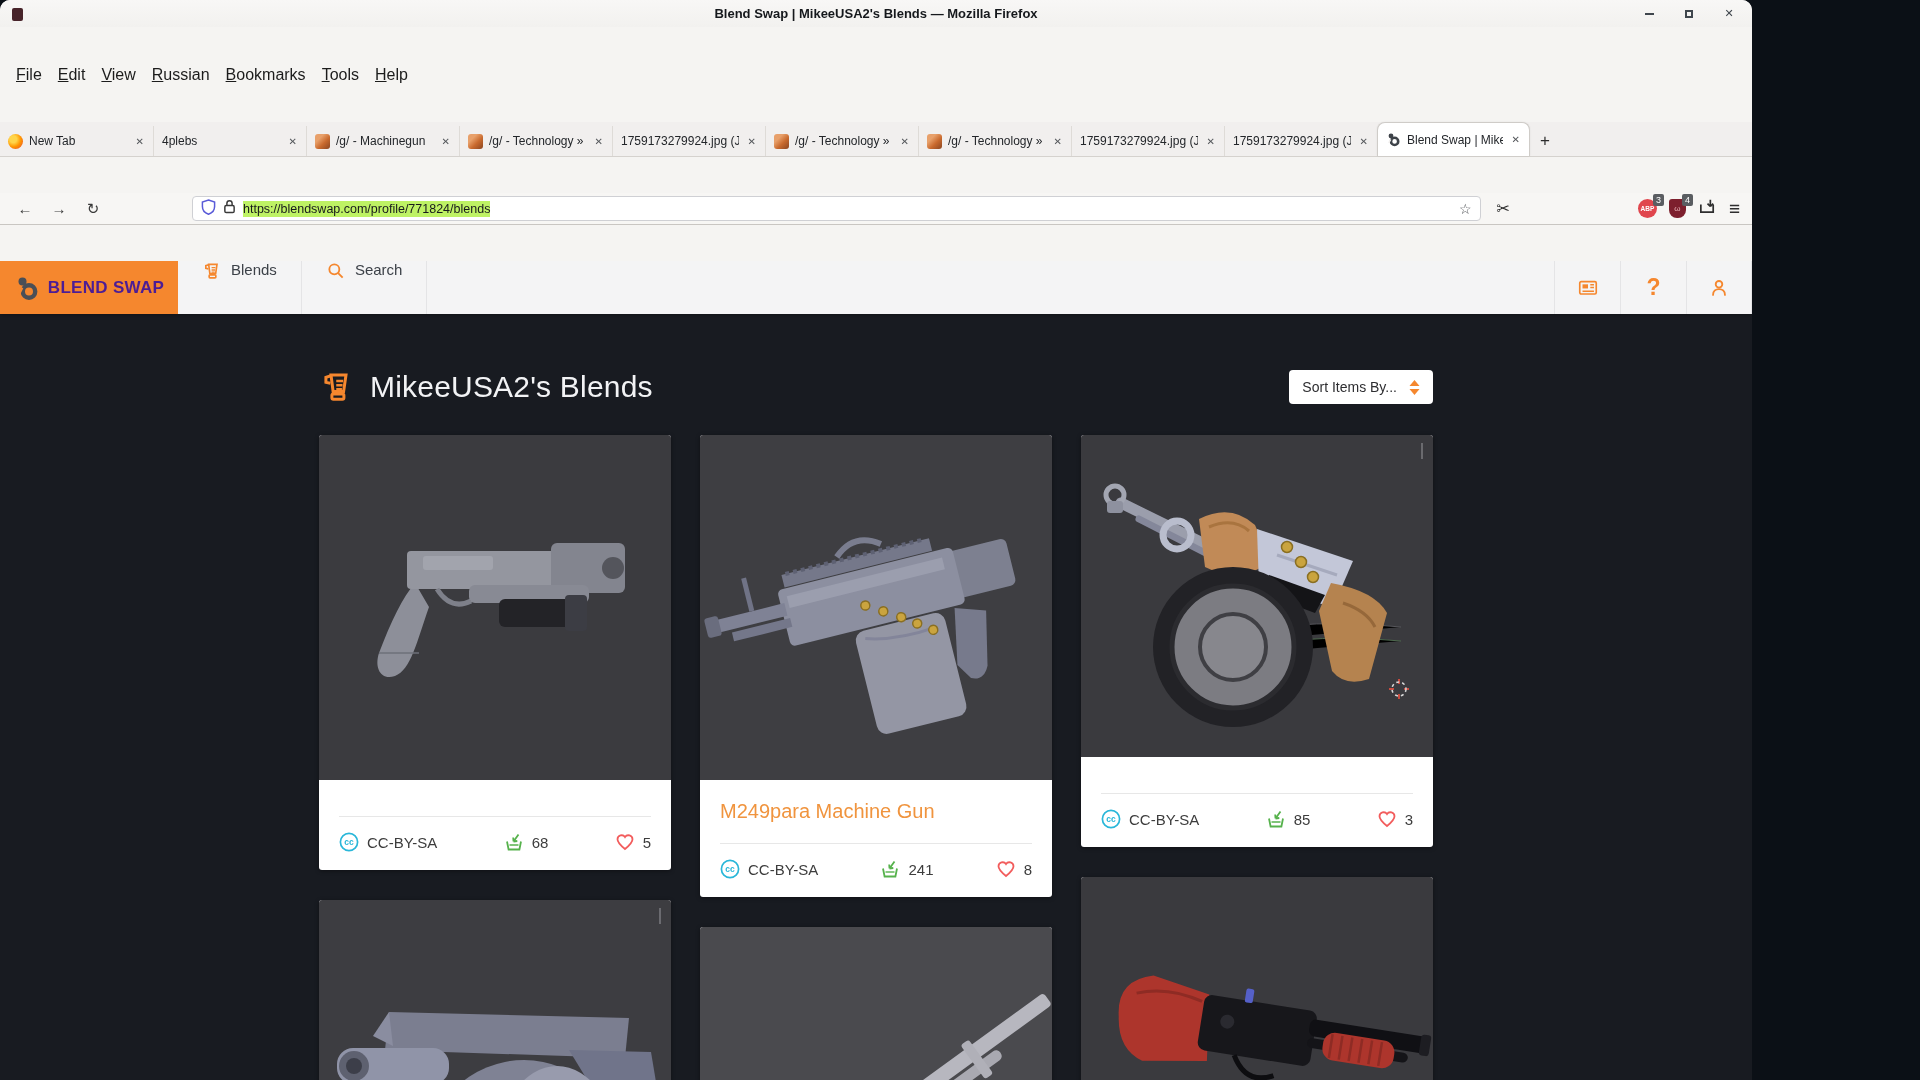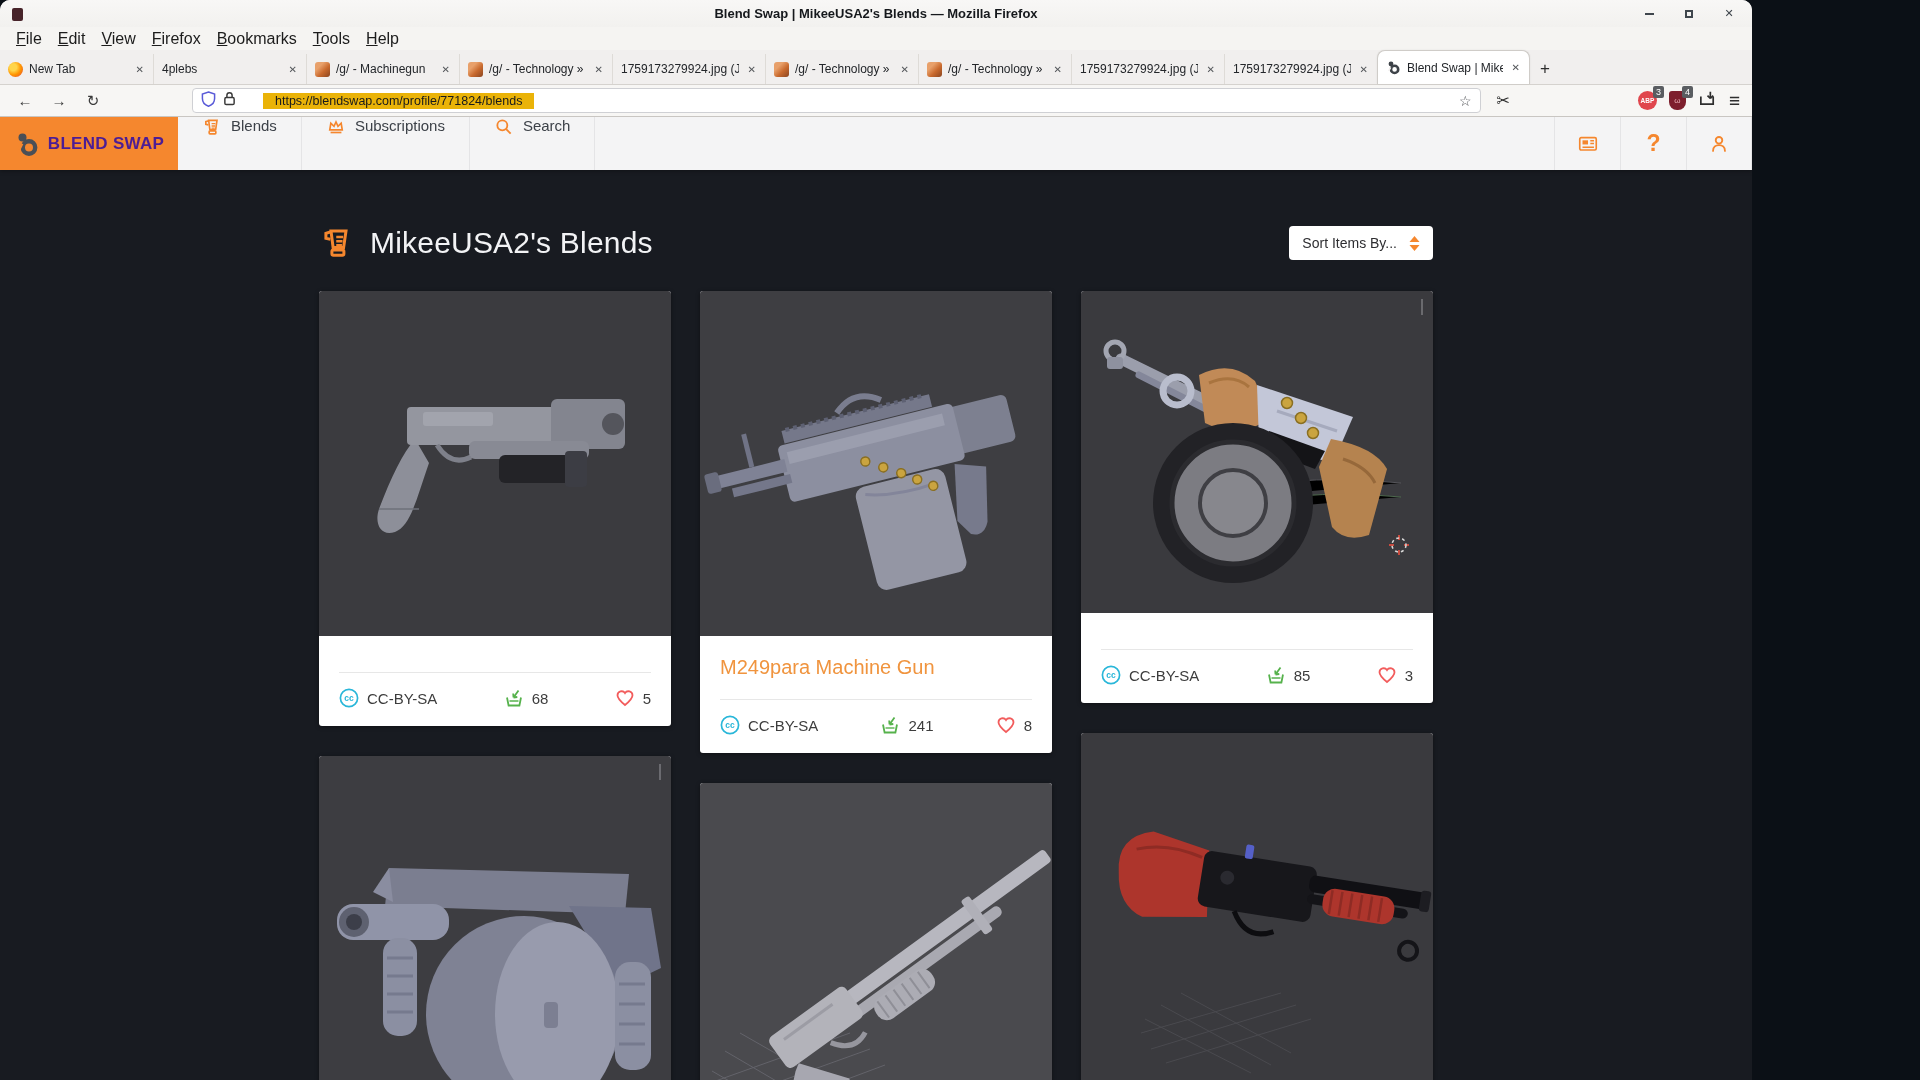--- a/index.html
+++ b/index.html
@@ -1,20 +1,20 @@
 <!DOCTYPE html>
 <html><head>
 <meta charset="utf-8">
 <style>
   * { margin:0; padding:0; box-sizing:border-box; }
   html,body { width:1920px; height:1080px; overflow:hidden; background:#0b1016; }
   body { font-family:"Liberation Sans","DejaVu Sans",sans-serif; }
 
   .window { width:1752px; height:1080px; border-radius:10px 10px 0 0; overflow:hidden;
-            background:#f5f4f2; display:flex; flex-direction:column; }
+            background:#f5f4f2; display:flex; flex-direction:column;gap:36px; }
 
   
   .titlebar { height:27px; background:linear-gradient(#f8f7f6,#f2f1ef); position:relative;
               display:flex; align-items:center; justify-content:center; flex:0 0 auto; }
   .win-app-icon { position:absolute; left:12px; top:8px; width:11px; height:13px;
                   background:#47232a; border-radius:2px; }
   .win-title { font-size:13px; font-weight:bold; color:#15181c; }
   .win-controls { position:absolute; right:14px; top:0; height:27px; display:flex; align-items:center; gap:22px; }
   .win-btn { width:18px; height:18px; display:flex; align-items:center; justify-content:center;
              cursor:default; color:#3f464d; font-size:11px; }
@@ -43,21 +43,21 @@
   .newtab-btn { width:30px; height:30px; display:flex; align-items:center; justify-content:center;
                 font-size:17px; color:#2c2c2c; }
 
   
   .navtoolbar { height:32px; background:#f7f6f4; border-bottom:1px solid #c9c6c2;
                 display:flex; align-items:center; padding:0 12px; gap:8px; flex:0 0 auto; }
   .nav-btn { width:26px; height:24px; display:flex; align-items:center; justify-content:center;
              font-size:15px; color:#3a3a3a; border-radius:4px; }
   .urlbar { flex:1; height:25px; margin-left:78px; background:#ffffff; border:1px solid #cfd0d4;
             border-radius:4px; display:flex; align-items:center; padding:0 8px; gap:7px; max-width:1430px; }
-  .url-text { font-size:12.5px; color:#17191c; background:#eab308; padding:1px 12px;margin-left:20px; }
+  .url-text { font-size:12.5px; color:#17191c; background:#bef264; padding:1px 0; }
   .urlbar .spacer { flex:1; }
   .star { font-size:14px; color:#4c4f53; }
   .ext-icons { display:flex; align-items:center; gap:12px; padding-left:8px; }
   .scissors { font-size:16px; color:#2e2e2e; }
   .ext-gap { width:104px; }
   .ext-badge-wrap { position:relative; }
   .abp-icon { width:19px; height:19px; border-radius:50%; background:#e0464d; color:#fff;
               font-size:6.5px; font-weight:bold; display:flex; align-items:center; justify-content:center; }
   .badger-icon { width:17px; height:19px; background:#7d1f2d; border-radius:3px 3px 8px 8px;
                  display:flex; align-items:center; justify-content:center; color:#e8b0b6; font-size:8px; }
@@ -119,21 +119,21 @@
           <span class="glyph-max"></span>
         </span>
       <span class="win-btn">✕</span>
     </div>
   </div>
 
   <div class="menubar">
     <span class="menu-item">File</span>
     <span class="menu-item">Edit</span>
     <span class="menu-item">View</span>
-    <span class="menu-item">Firefox</span>
+    <span class="menu-item">Russian</span>
     <span class="menu-item">Bookmarks</span>
     <span class="menu-item">Tools</span>
     <span class="menu-item">Help</span>
   </div>
 
   <div class="tabbar">
     <div class="tab">
       <span class="favicon fav-firefox"></span>
       <span class="tab-label">New Tab</span>
       <span class="tab-close">✕</span>
@@ -241,27 +241,20 @@
         <span>BLEND SWAP</span>
       </div>
       <div class="site-nav-item">
         <svg class="icon-20" viewBox="0 0 24 24" fill="none" stroke="#f5872e" stroke-width="2">
           <path d="M8 4 h10 l-1.6 11 h-7 Z"></path>
             <path d="M8 4.5 l-3.4 1 v3.4 l3 .6"></path>
           <path d="M11.5 8 h4.6 M11.5 10.8 h4.2 M11.5 13.4 h3.8" stroke-width="1.6"></path>
           <rect x="8.6" y="16.6" width="8" height="3.6" rx="1"></rect>
         </svg>
         <span>Blends</span>
-      </div>
-      <div class="site-nav-item">
-        <svg class="icon-20" viewBox="0 0 24 24" fill="none" stroke="#f5872e" stroke-width="2">
-          <path d="M4.5 15.5 L5.8 7.5 L9.6 11.3 L12 6 L14.4 11.3 L18.2 7.5 L19.5 15.5 Z"></path>
-          <path d="M5.5 18.6 h13"></path>
-        </svg>
-        <span>Subscriptions</span>
       </div>
       <div class="site-nav-item">
         <svg class="icon-20" viewBox="0 0 24 24" fill="none" stroke="#f5872e" stroke-width="2.2">
           <circle cx="10" cy="10" r="6"></circle>
             <path d="M14.6 14.6 L20 20"></path>
         </svg>
         <span>Search</span>
       </div>
       <div class="site-nav-right">
         <div class="site-icon-btn">

